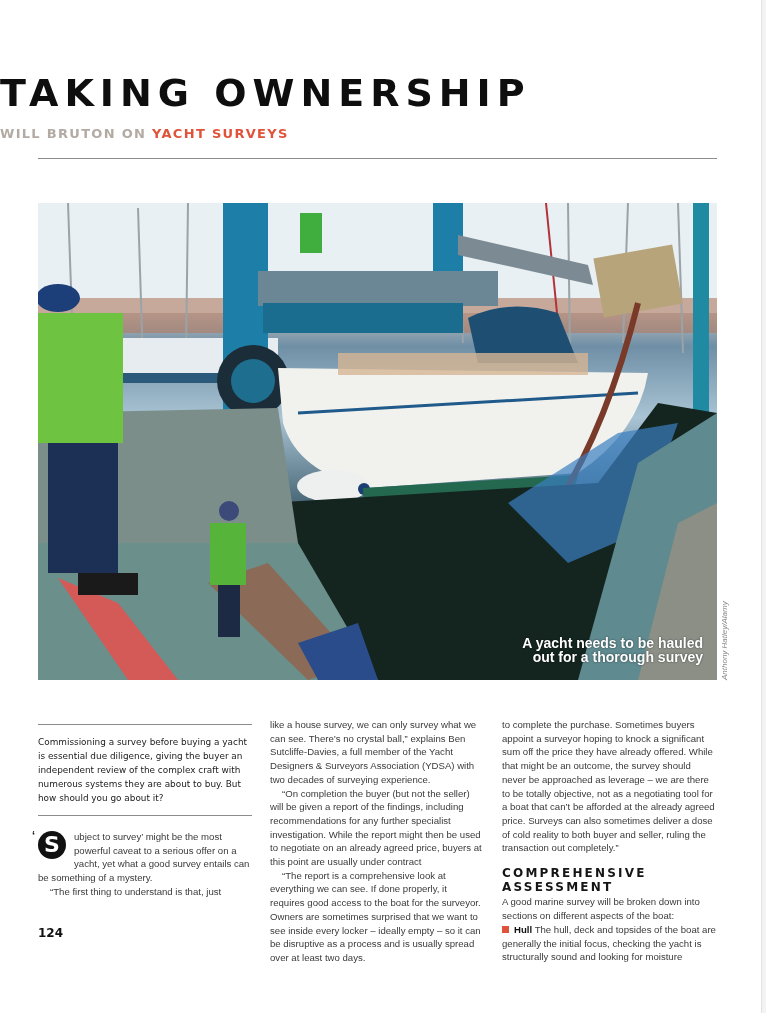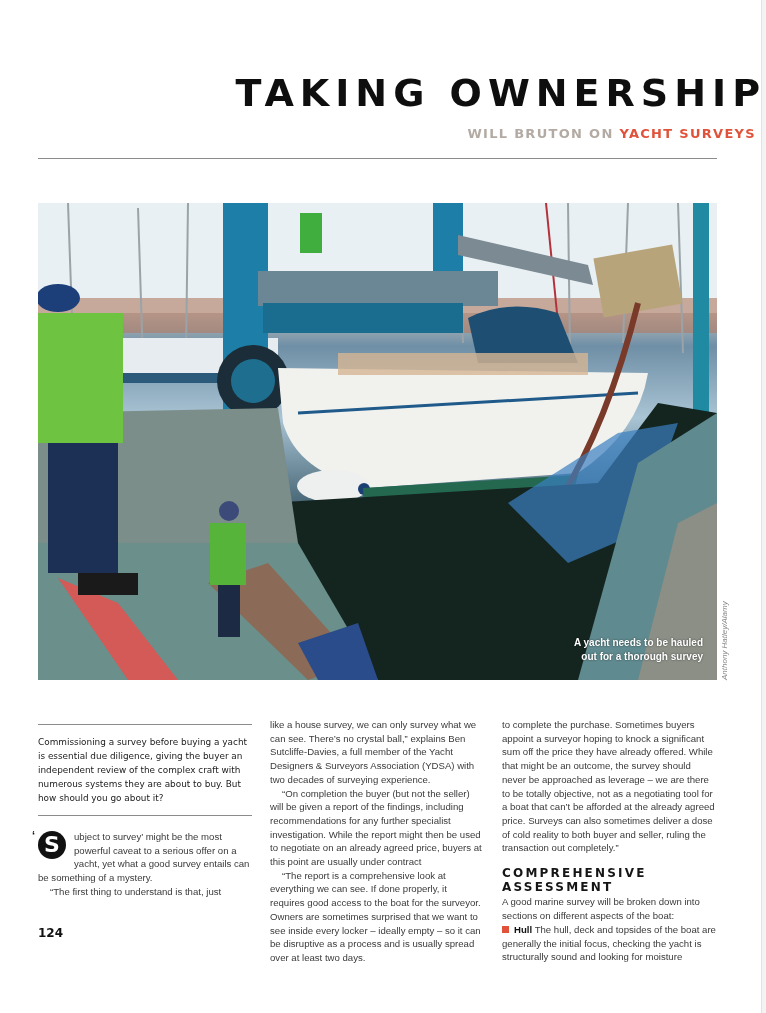--- a/index.html
+++ b/index.html
@@ -2,40 +2,40 @@
 <html><head>
   <meta charset="utf-8">
   <style>
     html, body { margin: 0; padding: 0; }
     body {
       width: 766px; height: 1013px; background: #ffffff; position: relative; overflow: hidden;
       font-family: "Liberation Sans", sans-serif; color: #2b2b2b;
     }
     .right-edge { position: absolute; right: 0; top: 0; width: 4px; height: 1013px; background: #f3f3f3; border-left: 1px solid #e2e2e2; }
     .title {
-      position: absolute; left: 0; width: 766px; top: 71px; text-align: right;
+      position: absolute; left: 0; width: 766px; top: 71px; text-align: left;
       font-family: "DejaVu Sans", sans-serif; font-weight: bold; font-size: 38px; letter-spacing: 6px; color: #0e0e0e;
       margin: 0;
     }
     .subtitle {
-      position: absolute; left: 0; width: 756px; top: 126px; text-align: right;
+      position: absolute; left: 0; width: 756px; top: 126px; text-align: left;
       font-family: "DejaVu Sans", sans-serif; font-weight: bold; font-size: 13px; letter-spacing: 1.3px;
     }
     .subtitle .by { color: #b3aba3; }
     .subtitle .topic { color: #e0533a; }
     .top-rule { position: absolute; left: 38px; top: 158px; width: 679px; height: 0; border-top: 1.5px solid #8c8c8c; }
 
     .photo {
       position: absolute; left: 38px; top: 203px; width: 679px; height: 477px; overflow: hidden;
       background: linear-gradient(180deg, #e8f1f5 0%, #dfe8ee 18%, #c9c4bf 22%, #6f8fa6 30%, #a9c4d4 45%, #4d6c7c 62%, #203a33 80%, #1a2b27 100%);
     }
     .photo svg { position: absolute; left: 0; top: 0; width: 679px; height: 477px; }
     .caption {
       position: absolute; right: 14px; bottom: 16px; text-align: right; color: #ffffff;
-      font-family: "Liberation Sans", sans-serif; font-weight: bold; font-size: 10px; line-height: 14px;
+      font-family: "Liberation Sans", sans-serif; font-weight: bold; font-size: 14px; line-height: 14px;
       text-shadow: 0 0 2px rgba(0,0,0,0.6);
     }
     .credit {
       position: absolute; left: 715px; top: 600px; width: 80px; height: 14px; transform-origin: left top;
       transform: rotate(-90deg) translate(-80px, 0);
       font-family: "Liberation Sans", sans-serif; font-style: italic; font-size: 8px; color: #8a8a8a; white-space: nowrap;
       left: 720px; top: 680px; transform: rotate(-90deg); transform-origin: left top;
     }
 
     .col { position: absolute; top: 718px; width: 214px; font-size: 9.6px; line-height: 13.7px; color: #3a3a3a; }

